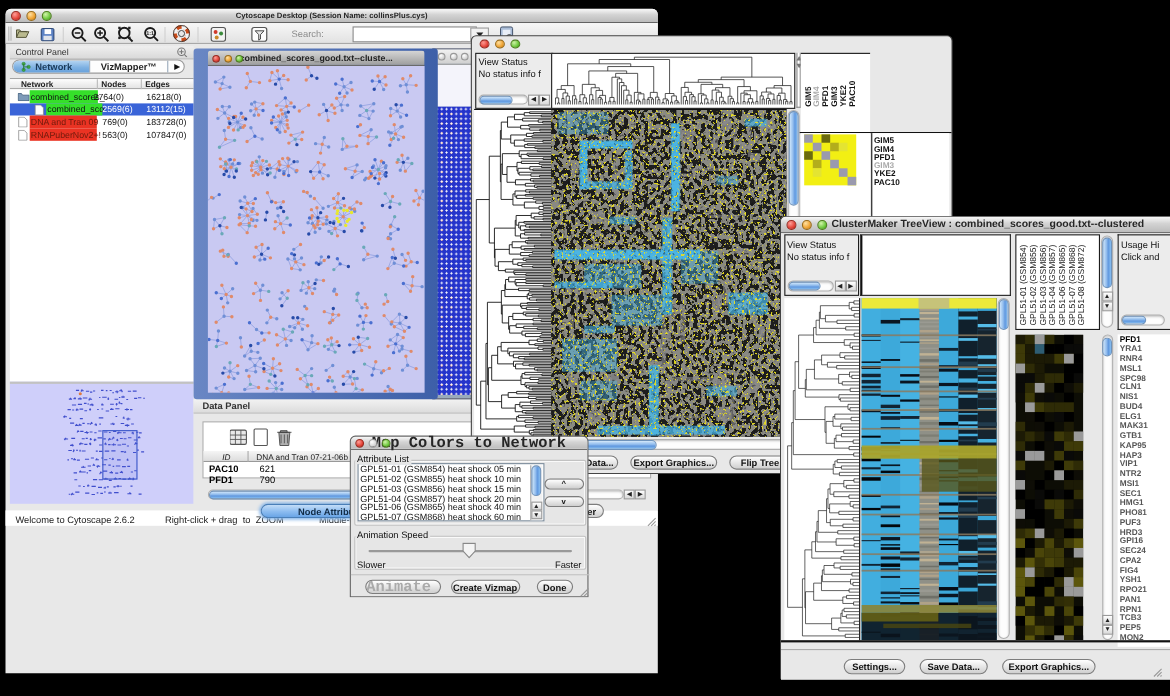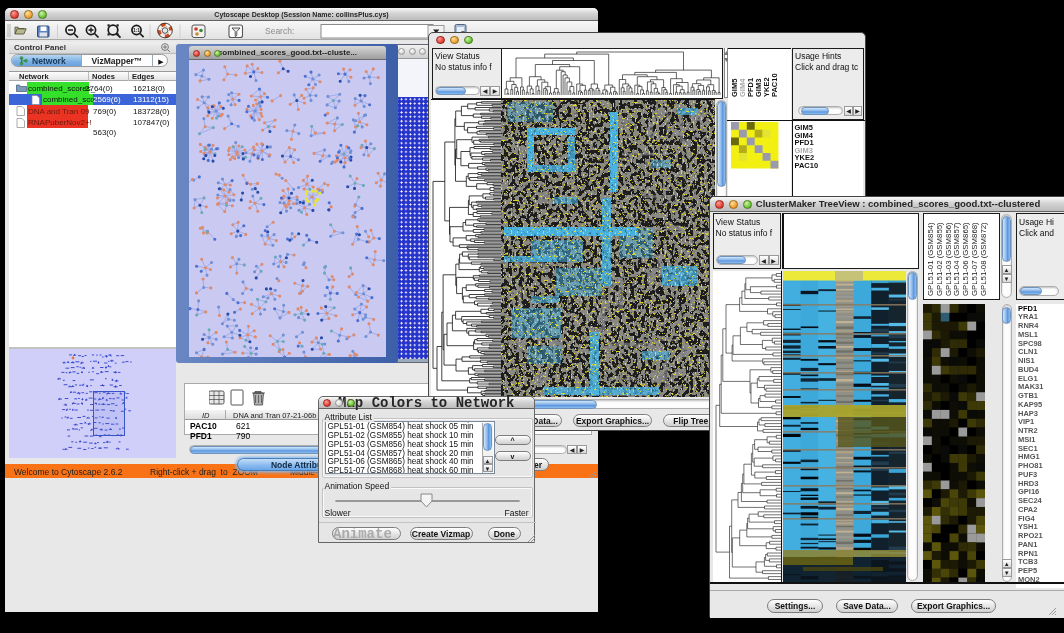--- a/index.html
+++ b/index.html
@@ -87,21 +87,21 @@
     <path d="M227 7h8l-3.2 3.5v4l-1.6 1v-5z" fill="#e8e8e8" stroke="#333" stroke-width="0.8"></path>
     <text x="260" y="13" font-size="8.5" fill="#8a8a8a">Search:</text>
     <rect x="316" y="3.5" width="112" height="13.5" fill="#fff" stroke="#8a8a8a"></rect>
     <rect x="423" y="4.5" width="16" height="11.5" fill="#f2f2f2" stroke="#9a9a9a"></rect>
     <path d="M428 8.5l3.2 3.8 3.2-3.8z" fill="#222"></path>
     <rect x="450" y="3.5" width="11" height="13" rx="1.5" fill="#aabdd8" stroke="#44536a" stroke-width="0.9"></rect>
     <rect x="452" y="6" width="7" height="6" fill="#e8eef7"></rect>
       <circle cx="458" cy="13" r="2.6" fill="#8899aa" stroke="#333" stroke-width="0.7"></circle>
   </svg>
 
-  <div class="abs" style="left:4px;top:34px;width:167px;height:12px;background:linear-gradient(#efefef,#d9d9d9);border-bottom:1px solid #bbb;font-size:8px;font-weight:bold;color:#333;padding-left:5px;line-height:12px;">Control Panel</div>
+  <div class="abs" style="left:4px;top:34px;width:167px;height:12px;background:linear-gradient(#efefef,#d9d9d9);border-bottom:1px solid #bbb;font-size:8px;font-weight:normal;color:#333;padding-left:5px;line-height:12px;">Control Panel</div>
   <svg class="abs" style="left:155px;top:34px" width="12" height="10">
       <circle cx="5" cy="5" r="3.4" fill="none" stroke="#777" stroke-width="1"></circle>
       <path d="M7.5 7.5l2.4 2.4M3 5h4M5 3v4" stroke="#777" stroke-width="1" fill="none"></path>
     </svg>
   <div class="abs" style="left:6px;top:46px;width:157px;height:13px;border:1px solid #9a9a9a;border-radius:7px;background:#fdfdfd;overflow:hidden;">
     <div class="abs" style="left:0;top:0;width:70px;height:13px;background:linear-gradient(#b5d5f2,#7db0e2 50%,#5f9bd8);border-right:1px solid #9ab;font-size:8.5px;font-weight:bold;color:#1a3a5a;text-align:center;line-height:13px;">&nbsp;&nbsp;Network</div>
     <div class="abs" style="left:70px;top:0;width:70px;height:13px;font-size:8.5px;font-weight:bold;color:#222;text-align:center;line-height:13px;">VizMapper™</div>
     <div class="abs" style="left:140px;top:0;width:17px;height:13px;border-left:1px solid #9ab;font-size:7px;color:#111;text-align:center;line-height:13px;">▶</div>
   </div>
   <svg class="abs" style="left:14px;top:48px" width="10" height="10">
@@ -147,42 +147,43 @@
       <span class="abs" style="left:19px;top:1.5px;color:#6e1a0c;">DNA and Tran 09</span>
       <span class="abs" style="left:84px;top:1.5px;">769(0)</span>
         <span class="abs" style="left:124px;top:1.5px;">183728(0)</span>
     </div>
     <div class="abs" style="left:0;top:44.5px;width:167px;height:11.5px;font-size:8px;color:#111;">
       <svg class="abs" style="left:7px;top:1px" width="10" height="10">
           <path d="M1 0.5h5l2.5 2.5v6.5h-7.5z" fill="#fff" stroke="#888" stroke-width="0.7"></path>
         </svg>
       <div class="abs" style="left:18px;top:0;width:61px;height:11.5px;background:#ea3323;"></div>
       <span class="abs" style="left:19px;top:1.5px;color:#6e1a0c;">RNAPuberNov2+!</span>
-      <span class="abs" style="left:84px;top:11px;text-align:center;">563(0)</span>
+      <span class="abs" style="left:84px;top:1px;text-align:center;">563(0)</span>
         <span class="abs" style="left:124px;top:1.5px;">107847(0)</span>
     </div>
   </div>
 
   <div class="abs" style="left:4px;top:339px;width:167px;height:111px;background:#cfcffa;border-top:2px solid #c2c2c2;">
     <svg class="abs" style="left:0;top:0" width="167" height="109">
         <path d="M60.0 5.9h2.9M64.5 6.2h2.6M65.8 5.0l-1.2 2.0M69.1 6.7h3.0M72.8 7.5h2.1M75.5 6.5h2.0M82.8 5.9h2.3M87.2 6.1h1.5M90.7 6.0h1.8M93.1 8.0h1.5M95.7 7.2h3.1M97.3 6.0l0.3 2.5M99.4 6.2h2.9M100.8 5.0l1.5 2.5M107.2 6.7h3.0M111.7 6.6h3.5M53.6 13.8h2.9M55.1 12.6l-0.2 1.7M57.8 13.4h2.2M58.9 12.2l0.9 1.5M61.8 13.6h3.6M63.6 12.4l0.7 1.9M66.3 12.8h4.1M71.5 13.9h3.2M73.1 12.7l-1.3 2.5M81.1 12.4h1.2M83.9 12.2h4.1M88.7 13.6h1.5M89.5 12.4l-0.1 2.2M95.1 14.0h3.3M99.1 12.3h1.3M101.1 11.9h3.5M102.9 10.7l-0.1 2.1M105.8 14.2h1.7M112.9 13.2h2.8M116.4 12.6h3.1M121.2 13.0h1.5M56.4 19.2h3.8M61.8 18.6h3.8M67.3 17.7h2.4M70.5 18.3h1.4M72.5 19.1h3.5M74.3 17.9l1.4 2.1M83.0 19.1h2.2M84.1 17.9l-0.8 1.6M91.1 18.5h3.4M96.1 18.5h1.9M97.1 17.3l-0.2 2.4M98.6 17.3h1.5M99.3 16.1l1.1 2.1M100.9 17.9h1.4M52.4 23.4h3.0M56.6 23.7h1.8M59.9 23.6h2.5M61.2 22.4l-1.0 2.0M63.3 22.9h3.3M67.7 24.4h2.5M72.0 23.4h1.8M72.9 22.2l0.2 2.0M79.3 23.3h1.5M83.2 22.8h1.6M87.1 24.7h3.1M91.0 23.2h3.3M92.6 22.0l-0.3 1.7M95.8 22.6h3.8M104.4 23.3h3.9M106.4 22.1l-0.1 2.2M109.2 23.4h2.2M48.4 29.9h3.5M50.1 28.7l-0.9 2.0M53.9 31.3h1.8M63.6 31.6h2.7M80.8 30.9h4.1M96.0 29.7h1.6M102.5 31.0h1.7M103.4 29.8l0.5 2.0M105.8 31.9h3.7M107.6 30.7l-0.4 2.5M54.7 35.7h3.7M59.9 37.7h2.0M60.9 36.5l-1.5 1.7M62.4 37.5h2.8M63.8 36.3l-1.5 2.0M65.9 35.9h2.1M70.2 36.2h2.3M73.9 35.9h1.3M74.5 34.7l-1.4 2.3M76.9 37.1h2.3M78.0 35.9l0.6 2.2M81.3 36.6h1.4M91.4 36.5h4.1M93.4 35.3l0.9 2.0M100.7 36.0h3.2M104.5 37.7h4.1M106.5 36.5l0.4 2.3M110.2 36.5h2.5M61.4 43.3h1.7M62.2 42.1l-1.1 2.1M63.9 43.2h3.0M67.8 44.2h3.8M69.7 43.0l0.7 2.4M72.5 43.7h2.6M76.7 44.4h2.1M80.3 42.8h3.1M85.3 43.7h3.4M90.0 44.2h1.6M93.8 43.3h2.9M97.4 44.4h4.1M99.4 43.2l-1.5 2.4M102.8 44.4h2.5M110.5 44.7h2.2M111.6 43.5l0.6 2.4M114.8 44.0h2.0M117.4 44.5h2.4M49.1 50.1h3.8M51.0 48.9l-1.3 2.2M55.8 49.5h3.5M65.3 49.9h2.7M68.9 49.5h1.9M72.6 50.4h1.8M73.4 49.2l-0.0 2.1M76.2 50.9h2.4M77.4 49.7l-0.5 2.3M79.7 49.1h4.0M84.9 50.0h2.3M89.3 50.3h3.1M90.9 49.1l-1.3 2.3M93.4 49.2h1.7M94.2 48.0l-1.0 2.4M96.7 51.1h1.7M97.6 49.9l0.6 2.2M100.0 49.6h2.6M103.4 49.8h2.6M107.4 48.9h3.1M112.6 51.0h3.4M117.0 49.0h1.7M117.8 47.8l-1.3 1.5M54.7 55.9h3.3M56.4 54.7l0.9 2.1M62.9 54.4h3.9M64.8 53.2l-1.4 2.3M67.6 55.0h2.9M71.9 54.5h2.0M72.9 53.3l0.6 2.4M81.1 55.5h2.9M85.7 54.6h2.2M86.8 53.4l0.7 2.2M89.3 55.2h2.2M92.3 55.3h4.2M94.4 54.1l-0.2 2.0M97.8 55.6h3.4M101.9 54.8h3.7M106.3 56.4h2.0M113.7 54.3h2.1M114.7 53.1l-1.4 2.2M53.1 60.6h3.2M57.5 60.8h1.4M58.2 59.6l-0.7 2.4M60.1 60.3h1.8M63.1 61.0h1.4M63.8 59.8l-0.1 1.7M65.3 61.0h3.5M78.1 61.1h1.8M81.0 61.3h3.1M86.2 61.1h4.1M92.2 60.9h3.8M100.8 61.6h2.7M104.3 62.2h1.4M105.0 61.0l-0.9 1.6M111.9 62.3h2.9M115.6 60.2h1.6M119.3 61.8h2.7M52.3 69.1h1.4M55.5 68.0h1.9M57.9 68.8h2.1M59.0 67.6l-1.2 1.7M60.9 69.3h2.7M68.2 68.5h3.8M73.6 67.4h2.8M77.8 69.0h3.1M79.3 67.8l-1.4 1.6M83.0 67.4h1.7M85.6 68.9h3.0M90.3 67.8h1.2M93.3 68.5h1.3M94.0 67.3l-1.3 1.8M97.4 69.1h3.3M106.1 69.1h1.6M106.9 67.9l0.5 2.1M64.7 75.8h4.1M66.8 74.6l-0.4 1.7M70.7 74.6h3.0M75.1 74.0h1.7M75.9 72.8l1.4 1.6M78.6 74.9h3.5M80.4 73.7l-0.9 2.4M83.9 73.5h3.5M89.5 73.8h2.2M93.4 75.0h1.4M96.3 74.6h4.0M101.9 75.2h3.5M106.7 75.0h2.6M57.9 80.9h3.1M62.9 80.0h1.6M63.7 78.8l1.4 1.7M65.3 80.1h3.6M69.7 80.9h1.3M71.7 78.8h2.2M81.9 80.8h2.1M82.9 79.6l-1.3 2.5M84.6 79.3h3.9M90.6 80.7h3.1M92.1 79.5l1.0 2.0M95.7 81.1h2.8M99.9 80.4h2.8M101.3 79.2l1.3 1.9M109.9 80.1h2.0M113.0 79.0h2.3M58.6 87.1h2.6M75.5 87.0h3.8M80.8 87.1h3.8M85.3 86.5h3.8M87.2 85.3l-0.0 1.7M89.9 87.7h2.7M94.5 86.3h2.8M95.9 85.1l0.3 1.8M98.8 86.0h2.2M102.3 86.6h3.2M107.5 86.3h3.1M109.1 85.1l-1.5 2.0M111.2 86.4h2.0M112.2 85.2l-0.2 2.4M62.2 92.8h2.2M66.5 93.3h1.6M70.1 92.6h2.2M71.2 91.4l-0.2 2.1M74.2 93.2h3.9M80.1 94.1h3.6M85.1 94.7h2.3M86.3 93.5l0.7 1.6M88.1 93.6h1.8M94.1 93.6h2.1M96.8 93.0h3.0M98.3 91.8l0.0 2.2M100.3 93.1h1.3M109.6 92.9h1.9M53.5 100.3h1.4M55.6 100.3h2.9M57.0 99.1l-1.3 2.0M59.4 98.4h3.8M68.4 99.3h3.8M74.2 100.5h3.1M78.9 99.1h1.5M82.2 99.5h2.4M85.5 98.3h1.6M89.2 99.2h3.6M91.0 98.0l-0.1 1.9M94.7 98.8h4.1M106.8 99.8h3.7M108.7 98.6l1.5 1.7M117.0 100.2h2.7" stroke="#2f3fc8" stroke-width="1" fill="none" opacity="0.9"></path>
         <circle cx="64" cy="9" r="1.4" fill="#e07a40"></circle>
       </svg>
     <div class="abs" style="left:84px;top:42px;width:32px;height:45px;border:1.5px solid #3a55c8;background:rgba(90,110,220,0.12);"></div>
   </div>
-  <div class="abs" style="left:0;top:456px;width:593px;height:14px;background:#f97316;font-size:8.5px;color:#222;">
+  <div class="abs" style="left:0;top:456px;width:593px;height:14px;background:#ffffff;font-size:8.5px;color:#222;">
     <span class="abs" style="left:9px;top:3px;">Welcome to Cytoscape 2.6.2</span>
     <span class="abs" style="left:145px;top:3px;">Right-click + drag&nbsp; to&nbsp; ZOOM</span>
     <span class="abs" style="left:285px;top:3px;">Middle-click + drag to PAN</span>
   </div>
   <svg class="abs" style="left:583px;top:462px" width="9" height="9">
       <path d="M8 1L1 8M8 4L4 8M8 7L7 8" stroke="#999" stroke-width="1"></path>
     </svg>
 
   <div class="abs" style="left:171px;top:355px;width:422px;height:101px;background:#e8e8e8;">
+    <div class="abs" style="left:0;top:0;width:422px;height:13px;background:linear-gradient(#f2f2f2,#dcdcdc);border-bottom:1px solid #bbb;font-size:8.5px;font-weight:bold;color:#333;padding-left:8px;line-height:13px;">Data Panel</div>
     <div class="abs" style="left:8px;top:20px;width:408px;height:52px;background:#fff;border:1px solid #aaa;"></div>
     <svg class="abs" style="left:33px;top:26px" width="70" height="18">
       <rect x="0" y="2" width="15" height="13" rx="1.5" fill="#e8e8e8" stroke="#555"></rect>
       <path d="M0 6.5h15M0 10.5h15M5 2v13M10 2v13" stroke="#555" stroke-width="0.8"></path>
       <rect x="22" y="1" width="12" height="15" rx="1" fill="#fff" stroke="#555"></rect>
       <path d="M44.5 4h10l-1 12h-8zM43 4h13M46 2.5h6v1.5h-6z" fill="#b0b0b0" stroke="#444" stroke-width="0.8"></path>
       <path d="M46.5 6v8M49.5 6v8M52.5 6v8" stroke="#444" stroke-width="0.7"></path>
     </svg>
     <div class="abs" style="left:9px;top:47px;width:406px;height:10px;background:linear-gradient(#f5f5f5,#ddd);border-bottom:1px solid #999;font-size:7.5px;color:#222;">
       <span class="abs" style="left:17px;top:1px;font-style:italic;">ID</span>
@@ -274,28 +275,20 @@
         <text x="-48" y="9" font-weight="bold">GIM5</text>
         <text x="-48" y="17" fill="#aaa" font-weight="bold">GIM4</text>
         <text x="-48" y="25" font-weight="bold">PFD1</text>
         <text x="-48" y="33" font-weight="bold">GIM3</text>
         <text x="-48" y="41" font-weight="bold">YKE2</text>
         <text x="-48" y="49" font-weight="bold">PAC10</text>
       </g>
     </svg>
   </div>
 
-  <div class="panel" style="left:363px;top:15px;width:71.5px;height:72px;font-size:8.5px;color:#111;">
-    <div class="abs" style="left:2px;top:2px;">Usage Hints</div>
-    <div class="abs" style="left:2px;top:13px;">Click and drag tc</div>
-    <div class="sbtrack" style="left:5px;top:57px;width:45px;height:9px;"></div>
-    <div class="sbthumb" style="left:8px;top:57.5px;width:28px;height:8px;"></div>
-    <div class="arrbtn" style="left:51px;top:57px;width:9px;height:9.5px;line-height:9.5px;">◀</div>
-    <div class="arrbtn" style="left:60px;top:57px;width:9px;height:9.5px;line-height:9.5px;">▶</div>
-  </div>
 
   <div class="abs" style="left:295px;top:86.5px;width:141px;height:1.5px;background:#111;"></div>
 
   <div class="abs" style="left:299px;top:88px;width:63px;height:110px;background:#fff;">
     <svg class="abs" style="left:2.6px;top:0.5px" width="48" height="47">
         <rect x="0" y="0" width="47.4" height="46.5" fill="#f2ef13"></rect>
         <rect x="0.00" y="0.00" width="7.90" height="7.75" fill="#9a9aae"></rect>
         <rect x="7.90" y="7.75" width="7.90" height="7.75" fill="#9a9aae"></rect>
         <rect x="15.80" y="15.50" width="7.90" height="7.75" fill="#9a9aae"></rect>
         <rect x="23.70" y="23.25" width="7.90" height="7.75" fill="#9a9aae"></rect>

